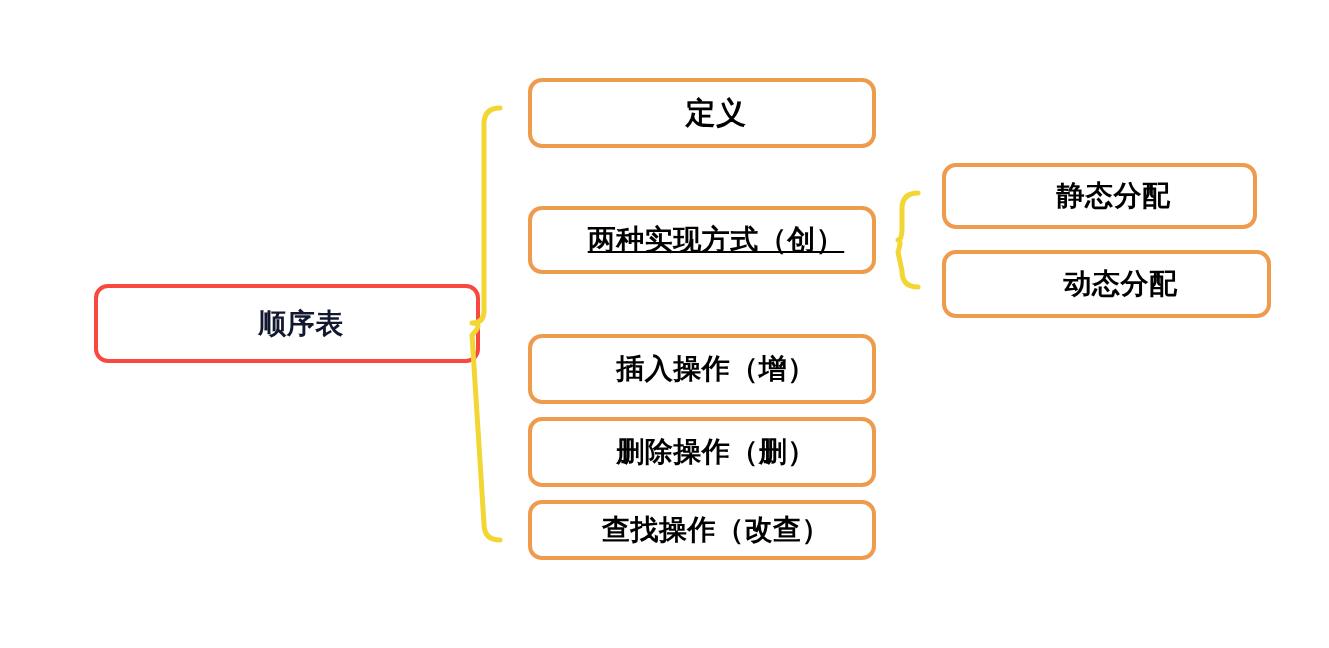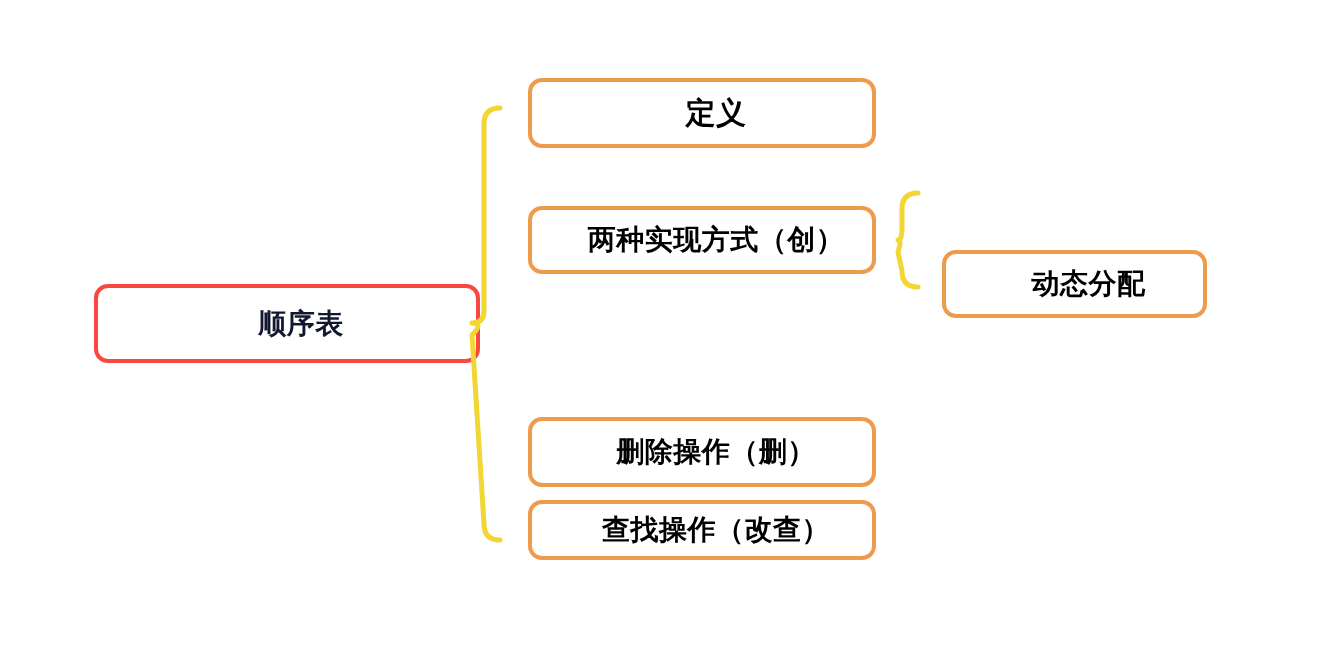--- a/index.html
+++ b/index.html
@@ -55,31 +55,37 @@
     <span>顺序表</span>
   </div>
 
   <svg class="brace-svg" id="brace-root" width="44" height="448" viewBox="0 0 44 448" style="left: 464px; top: 100px;">
       <path d="M 36 8 q -16 0 -16 16 L 20 211 q 0 12 -12 12 q 12 0 0 12 L 20 424 q 0 16 16 16" fill="none" stroke="#f2d634" stroke-width="5" stroke-linecap="round" stroke-linejoin="round"></path>
     </svg>
 
   <div class="node branch" id="l1-0" style="left: 528px; top: 78px; width: 348px; height: 70px; font-size: 30px;">
     <span>定义</span>
   </div>
-  <div class="node branch" id="l1-1" style="left: 528px; top: 206px; width: 348px; height: 68px; font-size: 28px;">
+  <div class="node branch" id="l1-1" style="left: 528px; top: 206px; width: 348px; height: 68px; font-size: 28px; text-decoration: underline;">
     <span>两种实现方式（创）</span>
+  </div>
+  <div class="node branch" id="l1-2" style="left: 528px; top: 334px; width: 348px; height: 70px; font-size: 28px;">
+    <span>插入操作（增）</span>
   </div>
   <div class="node branch" id="l1-3" style="left: 528px; top: 417px; width: 348px; height: 70px; font-size: 28px;">
     <span>删除操作（删）</span>
   </div>
   <div class="node branch" id="l1-4" style="left: 528px; top: 500px; width: 348px; height: 60px; font-size: 28px;">
     <span>查找操作（改查）</span>
   </div>
 
   <svg class="brace-svg" id="brace-branch" width="36" height="110" viewBox="0 0 36 110" style="left: 890px; top: 185px;">
       <path d="M 28 8 q -16 0 -16 16 L 12 43 q 0 12 -4 12 q 4 0 0 12 L 12 86 q 0 16 16 16" fill="none" stroke="#f2d634" stroke-width="5" stroke-linecap="round" stroke-linejoin="round"></path>
     </svg>
 
-  <div class="node branch" id="l2-1" style="left: 942px; top: 250px; width: 265px; height: 68px; font-size: 28px;">
+  <div class="node branch" id="l2-0" style="left: 942px; top: 163px; width: 315px; height: 66px; font-size: 28px;">
+    <span>静态分配</span>
+  </div>
+  <div class="node branch" id="l2-1" style="left: 942px; top: 250px; width: 329px; height: 68px; font-size: 28px;">
     <span>动态分配</span>
   </div>
 
 </div>
 
 </body></html>

